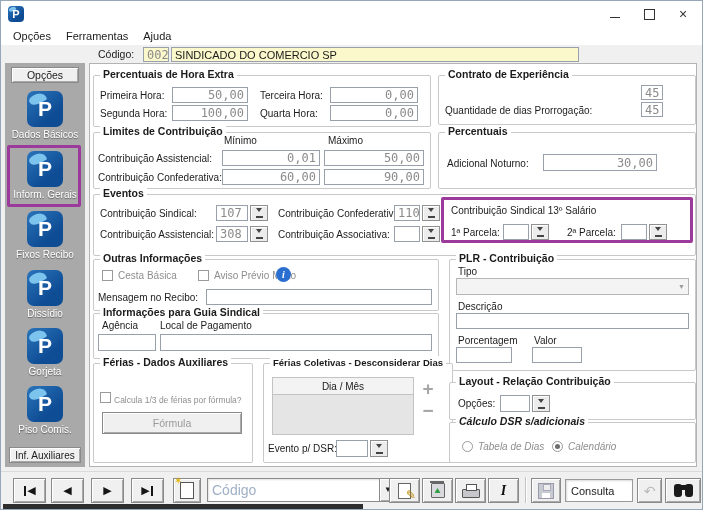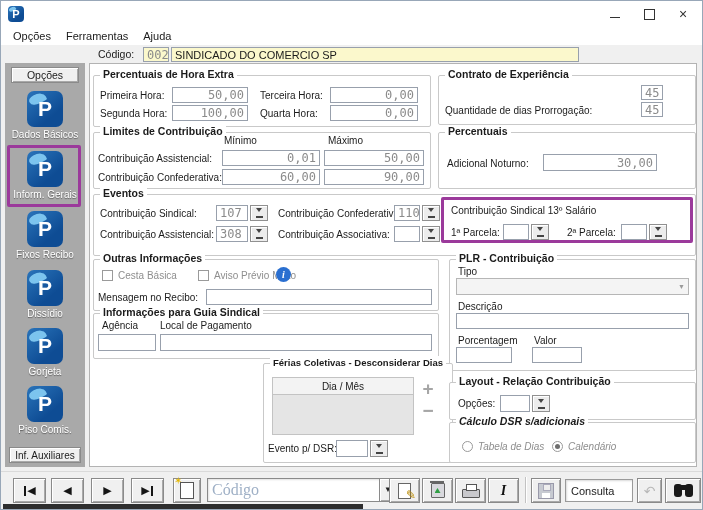--- a/index.html
+++ b/index.html
@@ -56,21 +56,21 @@
   .grid{position:absolute;background:#e5e5e5;border:1px solid #c3c3c3;box-sizing:border-box;}
   .grid-h{height:16px;border-bottom:1px solid #c3c3c3;display:flex;align-items:center;justify-content:center;font-size:10px;background:#f3f3f3;}
   .pm{position:absolute;width:20px;height:20px;display:flex;align-items:center;justify-content:center;font-size:19px;font-weight:700;color:#a6a6a6;cursor:pointer;line-height:1;}
   .formula-btn{position:absolute;font-size:10.5px;color:#9a9a9a;}
   
   .toolbar{position:absolute;left:0;top:470px;width:100%;height:34px;background:#f0f0f0;border-top:1px solid #dadada;}
   .tbtn{position:absolute;top:6px;height:25px;cursor:pointer;}
   .vbar{width:2px;height:10px;background:#151515;display:block;margin:0 1px;}
   .navg{font-size:11px;color:#151515;line-height:1;}
   .combo{position:absolute;left:206px;top:6px;width:190px;height:24px;background:#fff;border:1px solid #8a8a8a;box-shadow:inset 1px 1px 2px rgba(0,0,0,.12);display:flex;align-items:center;box-sizing:border-box;}
-  .combo-text{flex:1;padding-left:4px;font-family:Liberation Serif, serif;font-size:16px;color:#9fb0c6;}
+  .combo-text{flex:1;padding-left:4px;font-family:Liberation Sans, sans-serif;font-size:14px;color:#9fb0c6;}
   .combo-btn{width:17px;height:100%;box-sizing:border-box;background:#f0f0f0;border-left:1px solid #8a8a8a;box-shadow:inset 1px 1px 0 #fff,inset -1px -1px 0 #a9a9a9;display:flex;align-items:center;justify-content:center;}
   .combo .cg{font-size:8px;color:#222;line-height:1;}
   .sep{position:absolute;left:524px;top:5px;width:1px;height:26px;background:#c2c2c2;border-right:1px solid #fff;}
   .status{position:absolute;left:564px;top:7px;width:68px;height:23px;background:#fff;border:1px solid #9a9a9a;box-shadow:inset 1px 1px 2px rgba(0,0,0,.15);box-sizing:border-box;display:flex;align-items:center;padding-left:5px;font-size:11px;color:#222;}
   .undog{font-size:14px;color:#b8b8b8;line-height:1;}
   .italg{font-family:"Liberation Serif",serif;font-style:italic;font-weight:700;font-size:14px;color:#111;}
   .page-i{position:relative;width:12px;height:15px;background:#fff;border:1px solid #555;}
   .page-i::before{content:"✶";position:absolute;left:-7px;top:-8px;color:#e3b600;font-size:10px;}
   .edit-i{position:relative;width:11px;height:14px;background:#fff;border:1px solid #666;}
   .edit-i .pg{position:absolute;right:-6px;bottom:-3px;font-size:12px;color:#b98900;line-height:1;}
@@ -277,20 +277,26 @@
   </div>
 
   <div class="grp" style="left:92px;top:312px;width:346px;height:46px;">
     <span class="gt">Informações para Guia Sindical</span>
     <span class="lbl" style="left:8px;top:6px;">Agência</span>
     <span class="lbl" style="left:66px;top:6px;">Local de Pagamento</span>
     <div class="fld blk" style="left:4px;top:20px;width:58px;height:17px;"></div>
     <div class="fld blk" style="left:66px;top:20px;width:272px;height:17px;"></div>
   </div>
 
+  <div class="grp" style="left:92px;top:362px;width:160px;height:100px;">
+    <span class="gt">Férias - Dados Auxiliares</span>
+    <span class="cb" style="left:6px;top:28px;"></span>
+    <span class="lbl dis tiny" style="left:20px;top:30px;">Calcula 1/3 de férias por fórmula?</span>
+    <div class="btn formula-btn" style="left:8px;top:48px;width:140px;height:22px;">Fórmula</div>
+  </div>
 
   <div class="grp" style="left:262px;top:362px;width:190px;height:100px;">
     <span class="gt tight">Férias Coletivas - Desconsiderar Dias</span>
     <div class="grid" style="left:8px;top:13px;width:142px;height:58px;">
       <div class="grid-h">Dia / Mês</div>
     </div>
     <div class="pm" style="left:154px;top:14px;">
         <span>+</span>
       </div>
     <div class="pm" style="left:154px;top:36px;">

